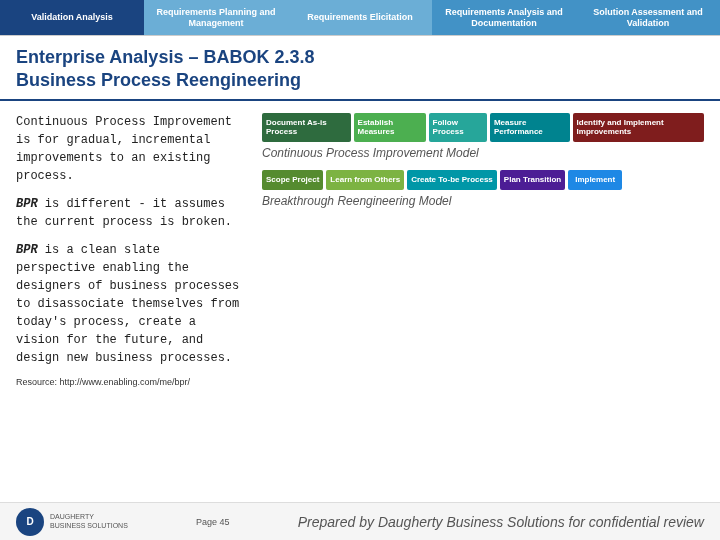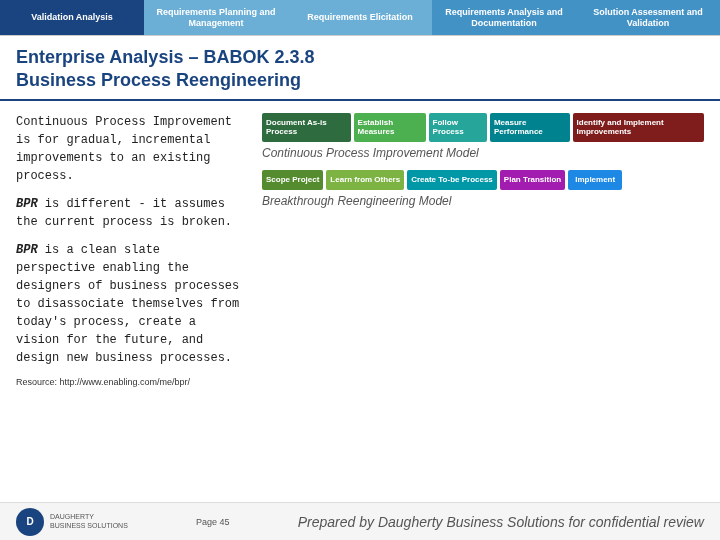--- a/index.html
+++ b/index.html
@@ -104,21 +104,21 @@
     }
     .flow-box.dark-green { background: #2e6b3e; }
     .flow-box.medium-green { background: #4caf50; }
     .flow-box.teal { background: #26a69a; }
     .flow-box.blue-green { background: #00838f; }
     .flow-box.dark-teal { background: #7f1d1d; }
 
     .flow-box.olive { background: #558b2f; }
     .flow-box.light-green { background: #7cb342; }
     .flow-box.cyan { background: #0097a7; }
-    .flow-box.indigo { background: #a21caf; }
+    .flow-box.indigo { background: #4c1d95; }
     .flow-box.blue { background: #1e88e5; }
 
     .model-label {
       font-size: 12px;
       color: #555;
       margin-bottom: 10px;
       font-style: italic;
     }
 
     .resource {

